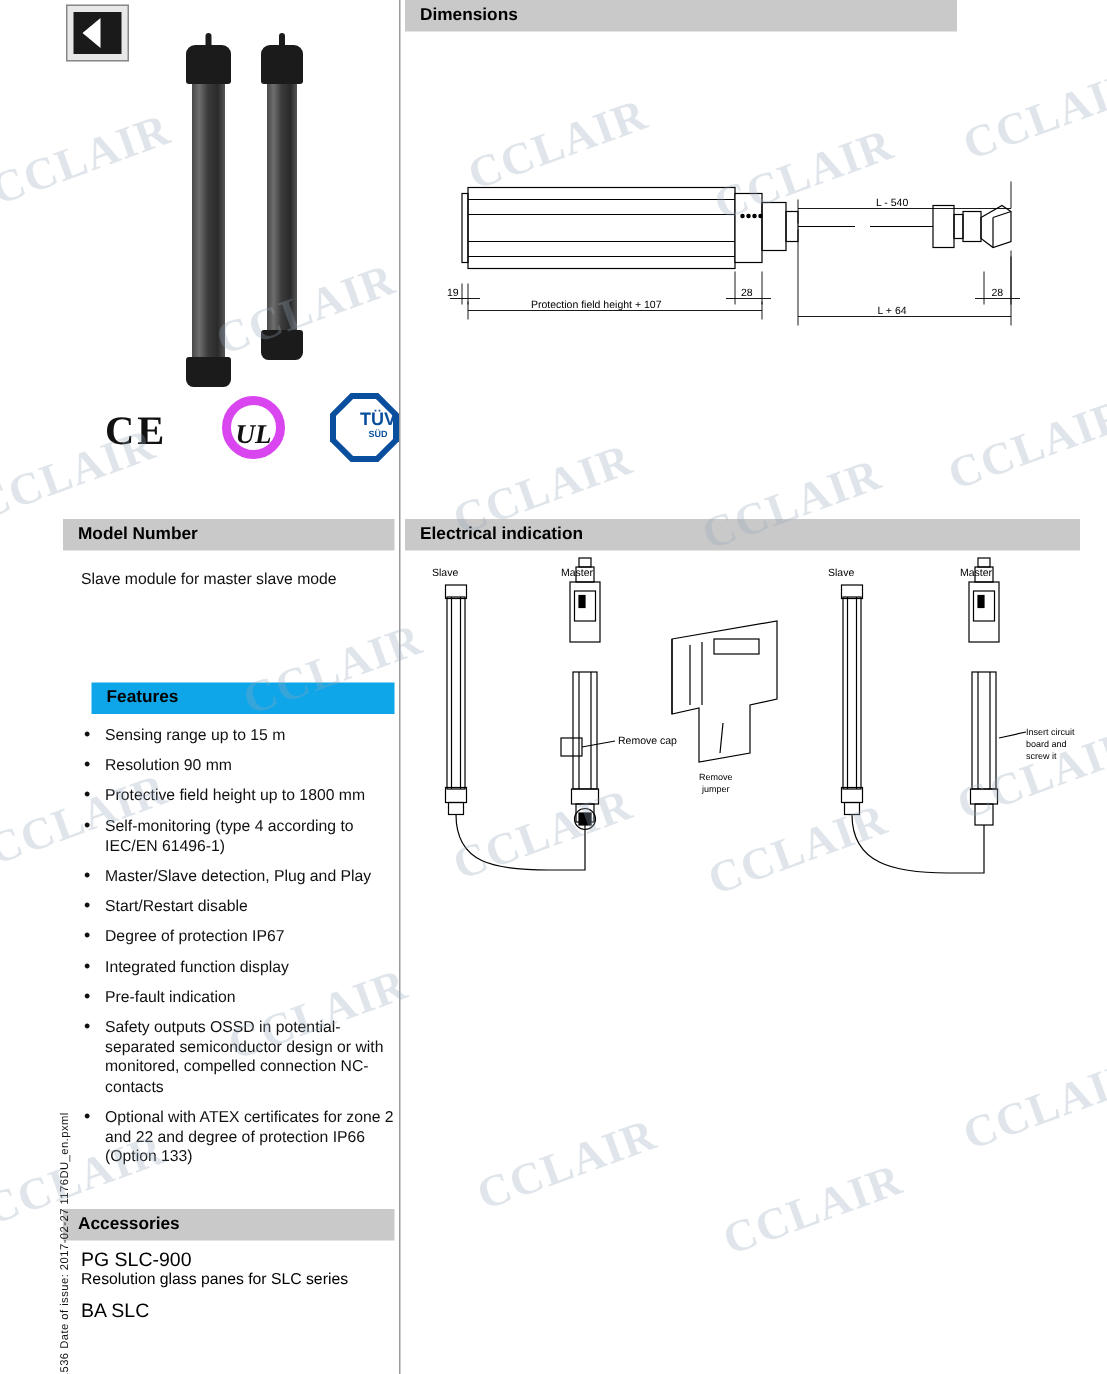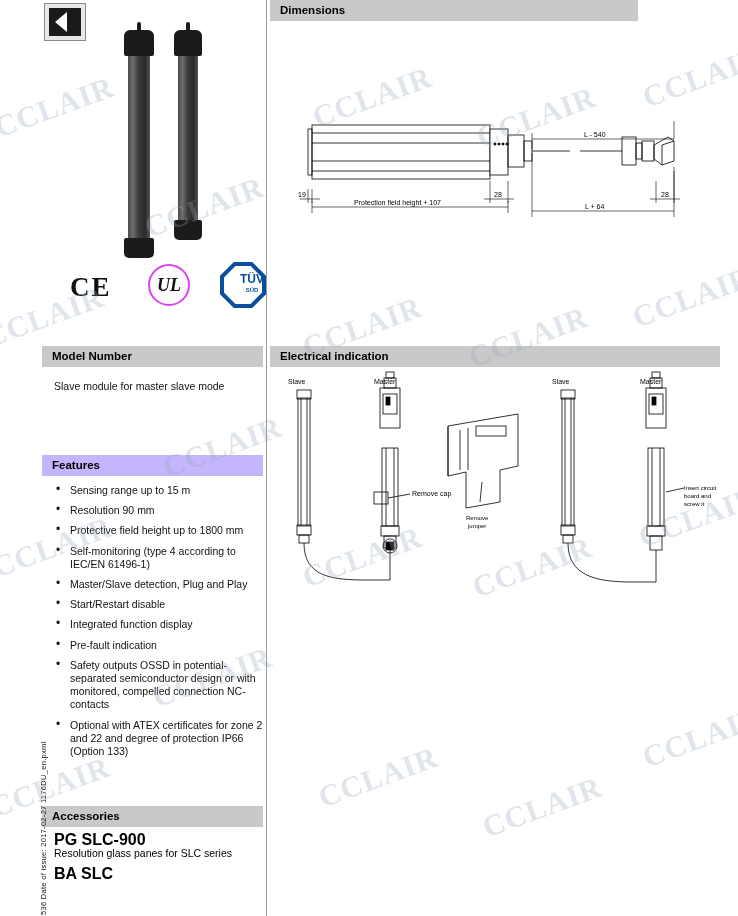--- a/index.html
+++ b/index.html
@@ -27,21 +27,22 @@
     background: #c9c9c9;
     font-size: 11.5px;
     font-weight: bold;
     color: #000;
     padding: 4px 0 4px 10px;
     box-sizing: border-box;
     height: 21px;
     line-height: 13px;
   }
   .bar-light {
-    background: #c4b5fd;
+    background: #0ea5e9;
+    margin-left: 19px;
   }
 
   
   .left-col {
     position: absolute;
     left: 18px;
     top: 0;
     width: 245px;
     height: 916px;
   }
@@ -138,21 +139,21 @@
     font-family: "Liberation Serif", serif;
     letter-spacing: 2px;
     color: #111;
   }
   .ul-mark {
     position: absolute;
     left: 100px;
     top: 2px;
     width: 42px;
     height: 42px;
-    border: 2px solid #d946ef;
+    border: 6px solid #d946ef;
     border-radius: 50%;
     box-sizing: border-box;
   }
   .ul-mark span {
     position: absolute;
     left: 0; right: 0;
     top: 9px;
     text-align: center;
     font-family: "Liberation Serif", serif;
     font-style: italic;
@@ -251,22 +252,22 @@
   .acc-block {
     position: absolute;
     left: 24px;
     top: 806px;
     width: 221px;
   }
   .acc-item {
     padding: 6px 0 0 12px;
   }
   .acc-title {
-    font-size: 16px;
-    font-weight: bold;
+    font-size: 13px;
+    font-weight: normal;
     line-height: 14px;
   }
   .acc-text {
     font-size: 10.5px;
     line-height: 13.5px;
   }
 
   
   .margin-text {
     position: absolute;
@@ -381,20 +382,21 @@
 
     <div class="features-block">
       <div class="bar bar-light">Features</div>
       <ul class="feat">
         <li>Sensing range up to 15 m</li>
         <li>Resolution 90 mm</li>
         <li>Protective field height up to 1800 mm</li>
         <li>Self-monitoring (type 4 according to IEC/EN 61496-1)</li>
         <li>Master/Slave detection, Plug and Play</li>
         <li>Start/Restart disable</li>
+        <li>Degree of protection IP67</li>
         <li>Integrated function display</li>
         <li>Pre-fault indication</li>
         <li>Safety outputs OSSD in potential-separated semiconductor design or with monitored, compelled connection NC-contacts</li>
         <li>Optional with ATEX certificates for zone 2 and 22 and degree of protection IP66 (Option 133)</li>
       </ul>
     </div>
 
     <div class="acc-block">
       <div class="bar">Accessories</div>
       <div class="acc-item">

